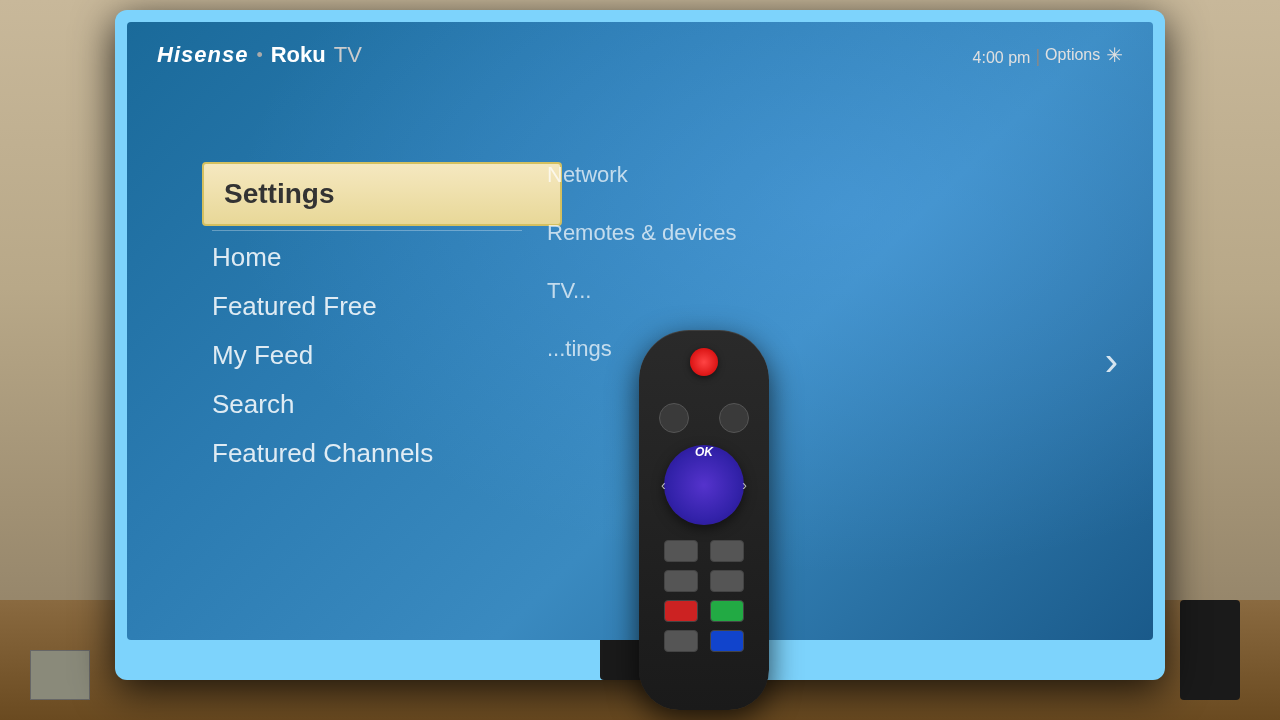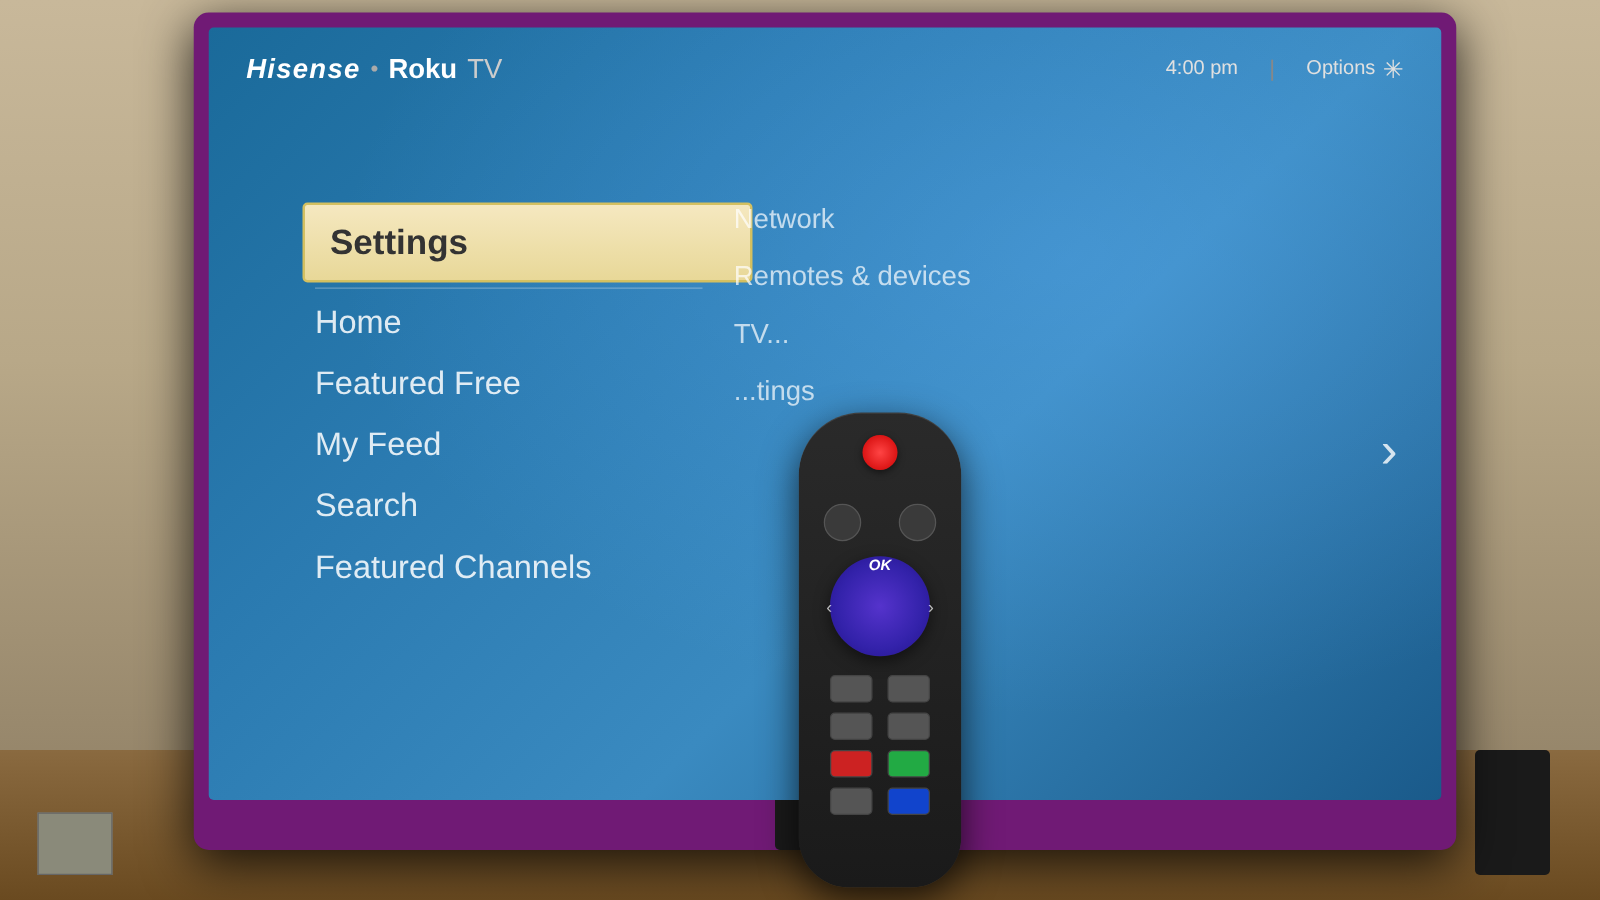--- a/index.html
+++ b/index.html
@@ -21,25 +21,24 @@
       z-index: 0;
     }
 
     
     .tv-frame-outer {
       position: absolute;
       top: 10px;
       left: 115px;
       right: 115px;
       bottom: 40px;
-      background: #701a75;
+      background: #7dd3fc;
       border-radius: 12px;
       z-index: 1;
       box-shadow: 0 10px 40px rgba(0,0,0,0.8);
-      margin-left: 40px;
     }
 
     
     .tv-screen {
       position: absolute;
       top: 12px;
       left: 12px;
       right: 12px;
       bottom: 40px;
       background: linear-gradient(135deg, #1a6a9a 0%, #2a7ab0 30%, #3a8ac0 60%, #1a5a8a 100%);
@@ -105,22 +104,21 @@
     }
 
     .logo-tv {
       color: #cccccc;
       font-size: 22px;
       font-weight: normal;
     }
 
     .header-right {
       display: flex;
-      align-items: center;
-      gap: 20px;
+      align-items: flex-end;
     }
 
     .time-display {
       color: #e0e0e0;
       font-size: 16px;
     }
 
     .options-btn {
       color: #e0e0e0;
       font-size: 16px;
@@ -187,21 +185,21 @@
       padding: 5px 0;
     }
 
     
     .settings-submenu {
       position: absolute;
       top: 80px;
       left: 420px;
       display: flex;
       flex-direction: column;
-      gap: 20px;
+      gap: 32px;
     }
 
     .submenu-item {
       color: rgba(255,255,255,0.7);
       font-size: 22px;
       font-weight: 400;
     }
 
     
     .right-arrow {

